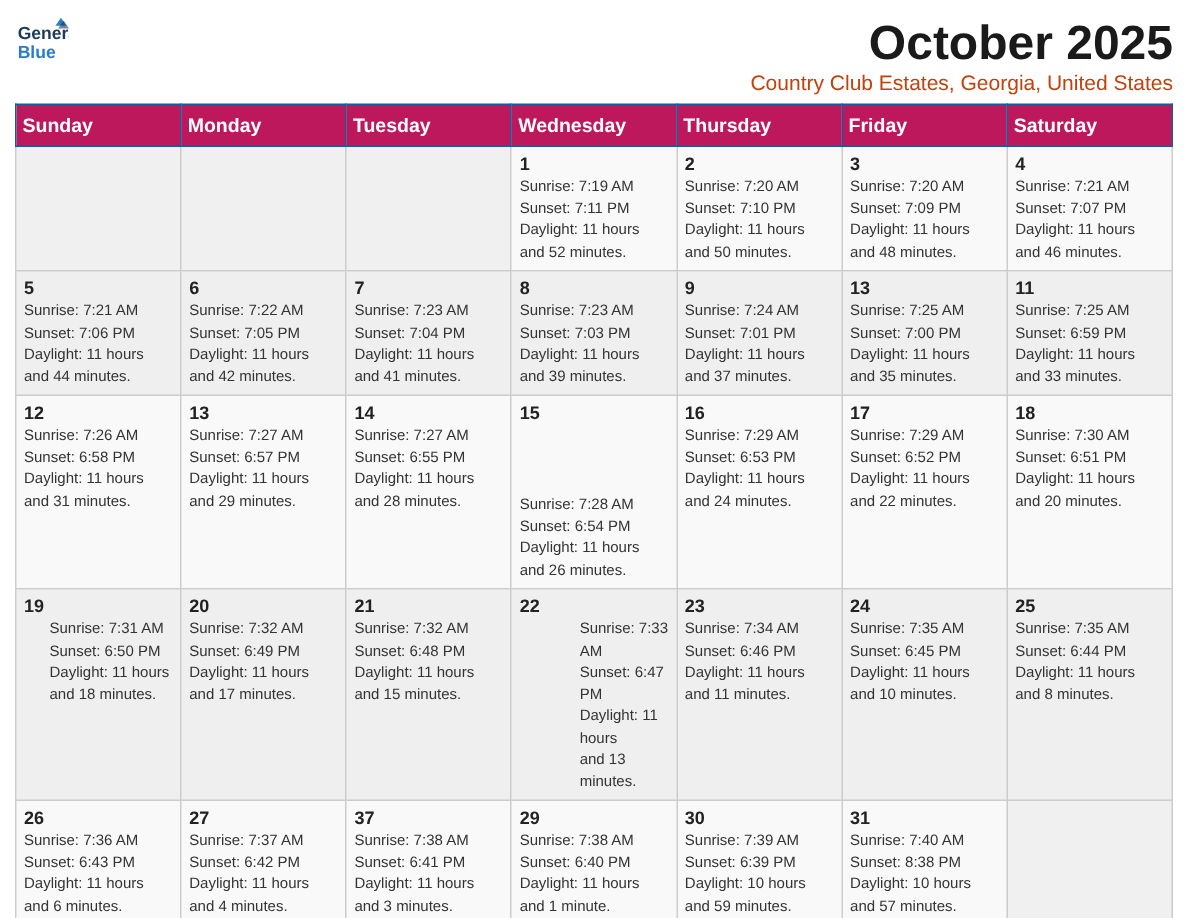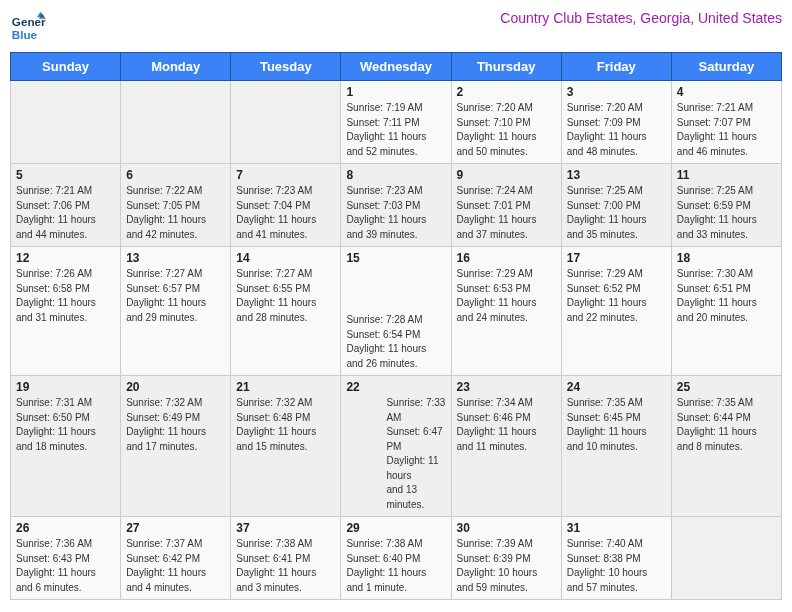--- a/index.html
+++ b/index.html
@@ -28,34 +28,34 @@
     .title-block {
       text-align: right;
     }
     .month-title {
       font-size: 32px;
       font-weight: bold;
       color: #1a1a1a;
     }
     .subtitle {
       font-size: 14px;
-      color: #a21caf;
+      color: #c2410c;
     }
     .calendar {
       width: 100%;
       border-collapse: collapse;
       border: 1px solid #ccc;
     }
     .calendar th {
-      background: #3b82f6;
+      background: #be185d;
       color: #fff;
       font-size: 13px;
       font-weight: bold;
       padding: 6px 4px;
-      text-align: center;
+      text-align: left;
       border: 1px solid #1a5a9a;
     }
     .calendar td {
       vertical-align: top;
       padding: 4px 5px;
       border: 1px solid #ccc;
       font-size: 10.5px;
       color: #222;
       width: calc(100% / 7);
       min-height: 80px;
@@ -88,20 +88,21 @@
 <div class="header">
   <div class="logo">
     <svg class="logo-icon" viewBox="0 0 40 40">
       <text x="2" y="18" font-size="13" font-weight="bold" fill="#1a3a5c">General</text>
       <text x="2" y="32" font-size="13" font-weight="bold" fill="#2a7dc9">Blue</text>
       <polygon points="30,8 38,8 34,2" fill="#2a7dc9"></polygon>
       <polygon points="32,10 40,10 36,4" fill="#1a3a5c" opacity="0.6"></polygon>
     </svg>
   </div>
   <div class="title-block">
+    <div class="month-title">October 2025</div>
     <div class="subtitle">Country Club Estates, Georgia, United States</div>
   </div>
 </div>
 
 <table class="calendar">
   <thead>
     <tr id="weekday-row">
         <th>Sunday</th>
         <th>Monday</th>
         <th>Tuesday</th>
@@ -243,21 +244,21 @@
           <span class="day-number">18</span>
           <div class="day-info" style="white-space: pre-line;">Sunrise: 7:30 AM
 Sunset: 6:51 PM
 Daylight: 11 hours
 and 20 minutes.</div>
         </td>
       </tr>
       <tr>
         <td>
           <span class="day-number">19</span>
-          <div class="day-info" style="white-space: pre-line;">Sunrise: 7:31 AM
+          <div class="day-info" style="white-space: pre-line; margin-left: 17px;">Sunrise: 7:31 AM
 Sunset: 6:50 PM
 Daylight: 11 hours
 and 18 minutes.</div>
         </td>
         <td>
           <span class="day-number">20</span>
           <div class="day-info" style="white-space: pre-line;">Sunrise: 7:32 AM
 Sunset: 6:49 PM
 Daylight: 11 hours
 and 17 minutes.</div>

